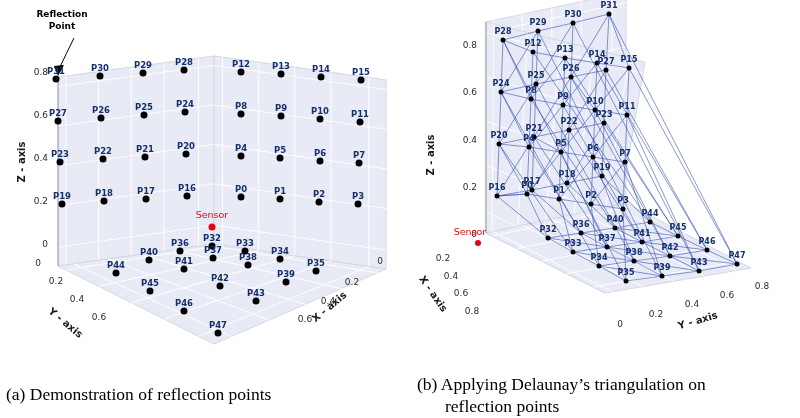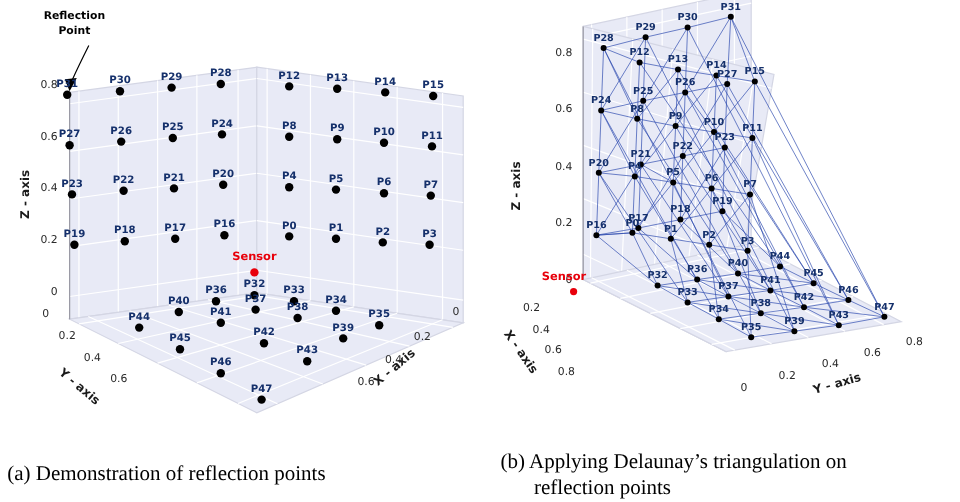--- a/index.html
+++ b/index.html
@@ -20,21 +20,21 @@
     position:absolute;font-size:9px;color:#2b2b2b;white-space:nowrap;
     transform:translate(-50%,-50%);line-height:1;z-index:2;
   }
   .tick.right{transform:translate(-100%,-50%);}
   .axis-title{
     position:absolute;font-size:10px;font-weight:600;color:#1a1a1a;
     white-space:nowrap;text-align:center;line-height:1;z-index:2;
   }
   .sensor-label{
     position:absolute;transform:translate(-50%,-100%);
-    font-size:9.5px;font-weight:bold;color:#e8000b;
+    font-size:9.5px;font-weight:normal;color:#e8000b;
     white-space:nowrap;line-height:1;z-index:5;
   }
   .annotation-text{
     position:absolute;font-size:9px;font-weight:bold;color:#000;
     width:60px;text-align:center;line-height:1.2;z-index:5;
   }
   .caption{
     position:absolute;font-family:"Liberation Serif",serif;
     font-size:17.5px;color:#000;line-height:20px;white-space:nowrap;z-index:6;
   }

